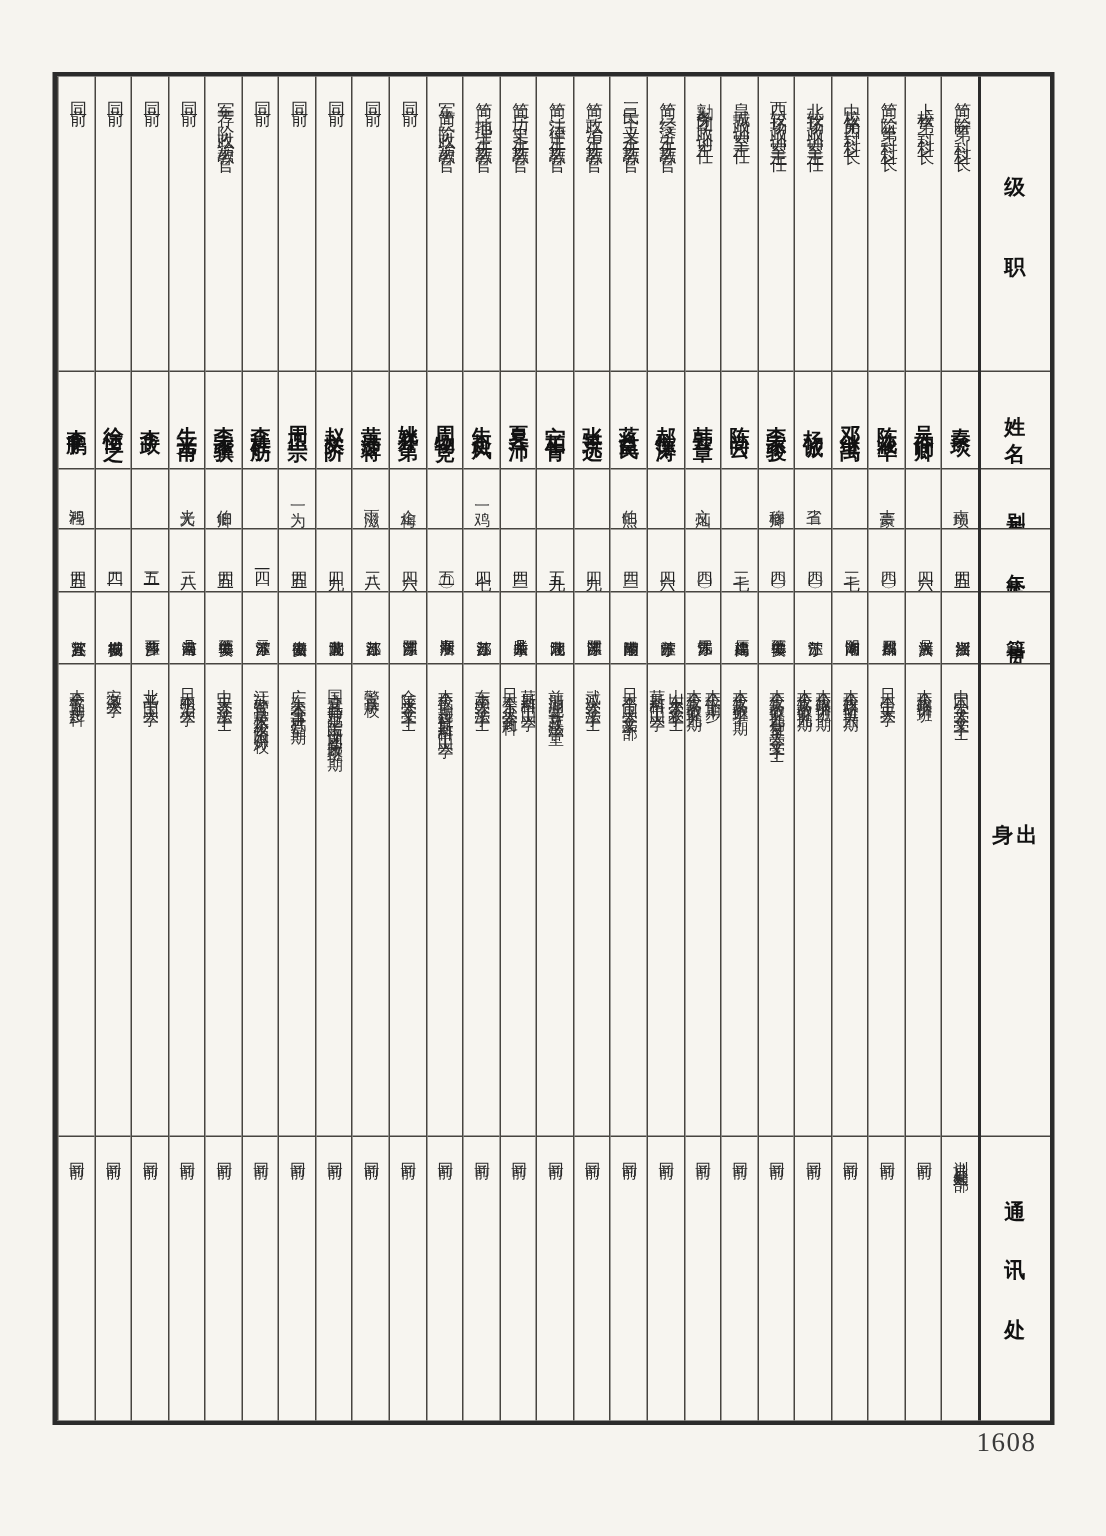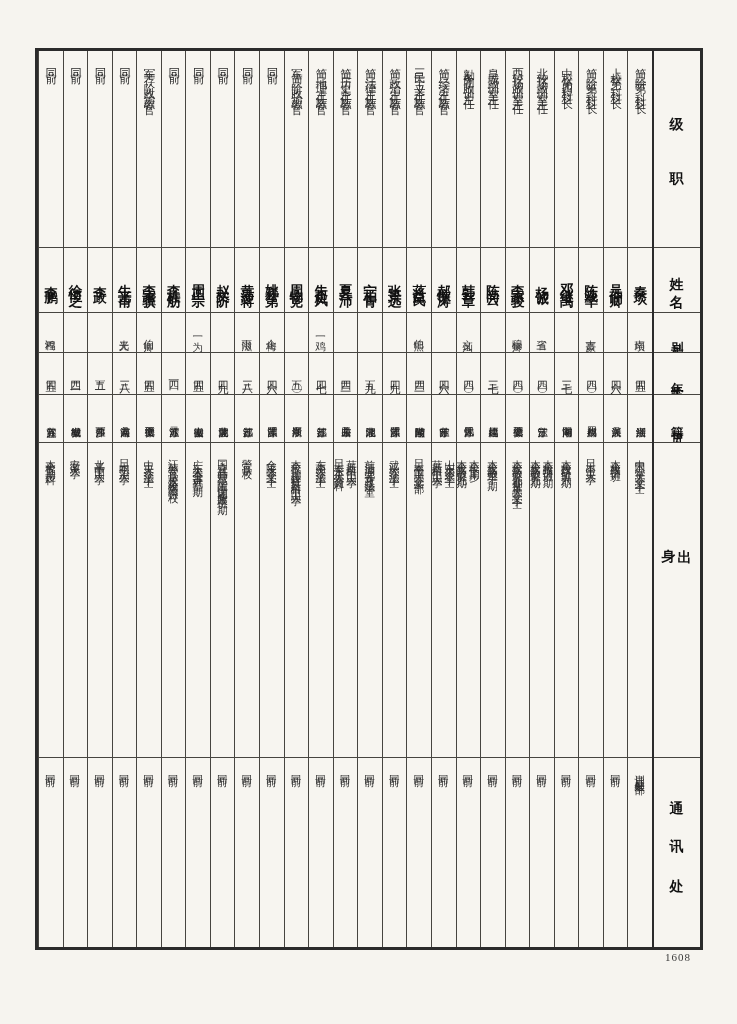--- a/index.html
+++ b/index.html
@@ -60,21 +60,21 @@
   .header-col .r-rank > span{padding-top:55px;letter-spacing:55px;}
   .header-col .r-name > span{padding-top:8px;letter-spacing:18px;}
   .header-col .r-alias > span{padding-top:3px;letter-spacing:3px;font-size:12.5px;}
   .header-col .r-age > span{padding-top:4px;letter-spacing:4px;font-size:12.5px;}
   .header-col .r-native > span{padding-top:6px;letter-spacing:6px;font-size:12.5px;}
   .header-col .r-origin > span{padding-top:95px;letter-spacing:115px;}
   .header-col .r-contact > span{padding-top:30px;letter-spacing:40px;}
   .page-number{
     position:absolute;right:46px;top:951px;
     font-family:"Liberation Serif",serif;
-    font-size:11px;color:#3a3a3a;letter-spacing:1px;
+    font-size:18px;color:#3a3a3a;letter-spacing:1px;
   }
 </style>
 </head>
 <body>
 
 <div class="paper">
 
   <div class="table" id="columns">
 
     <div class="col header-col">

